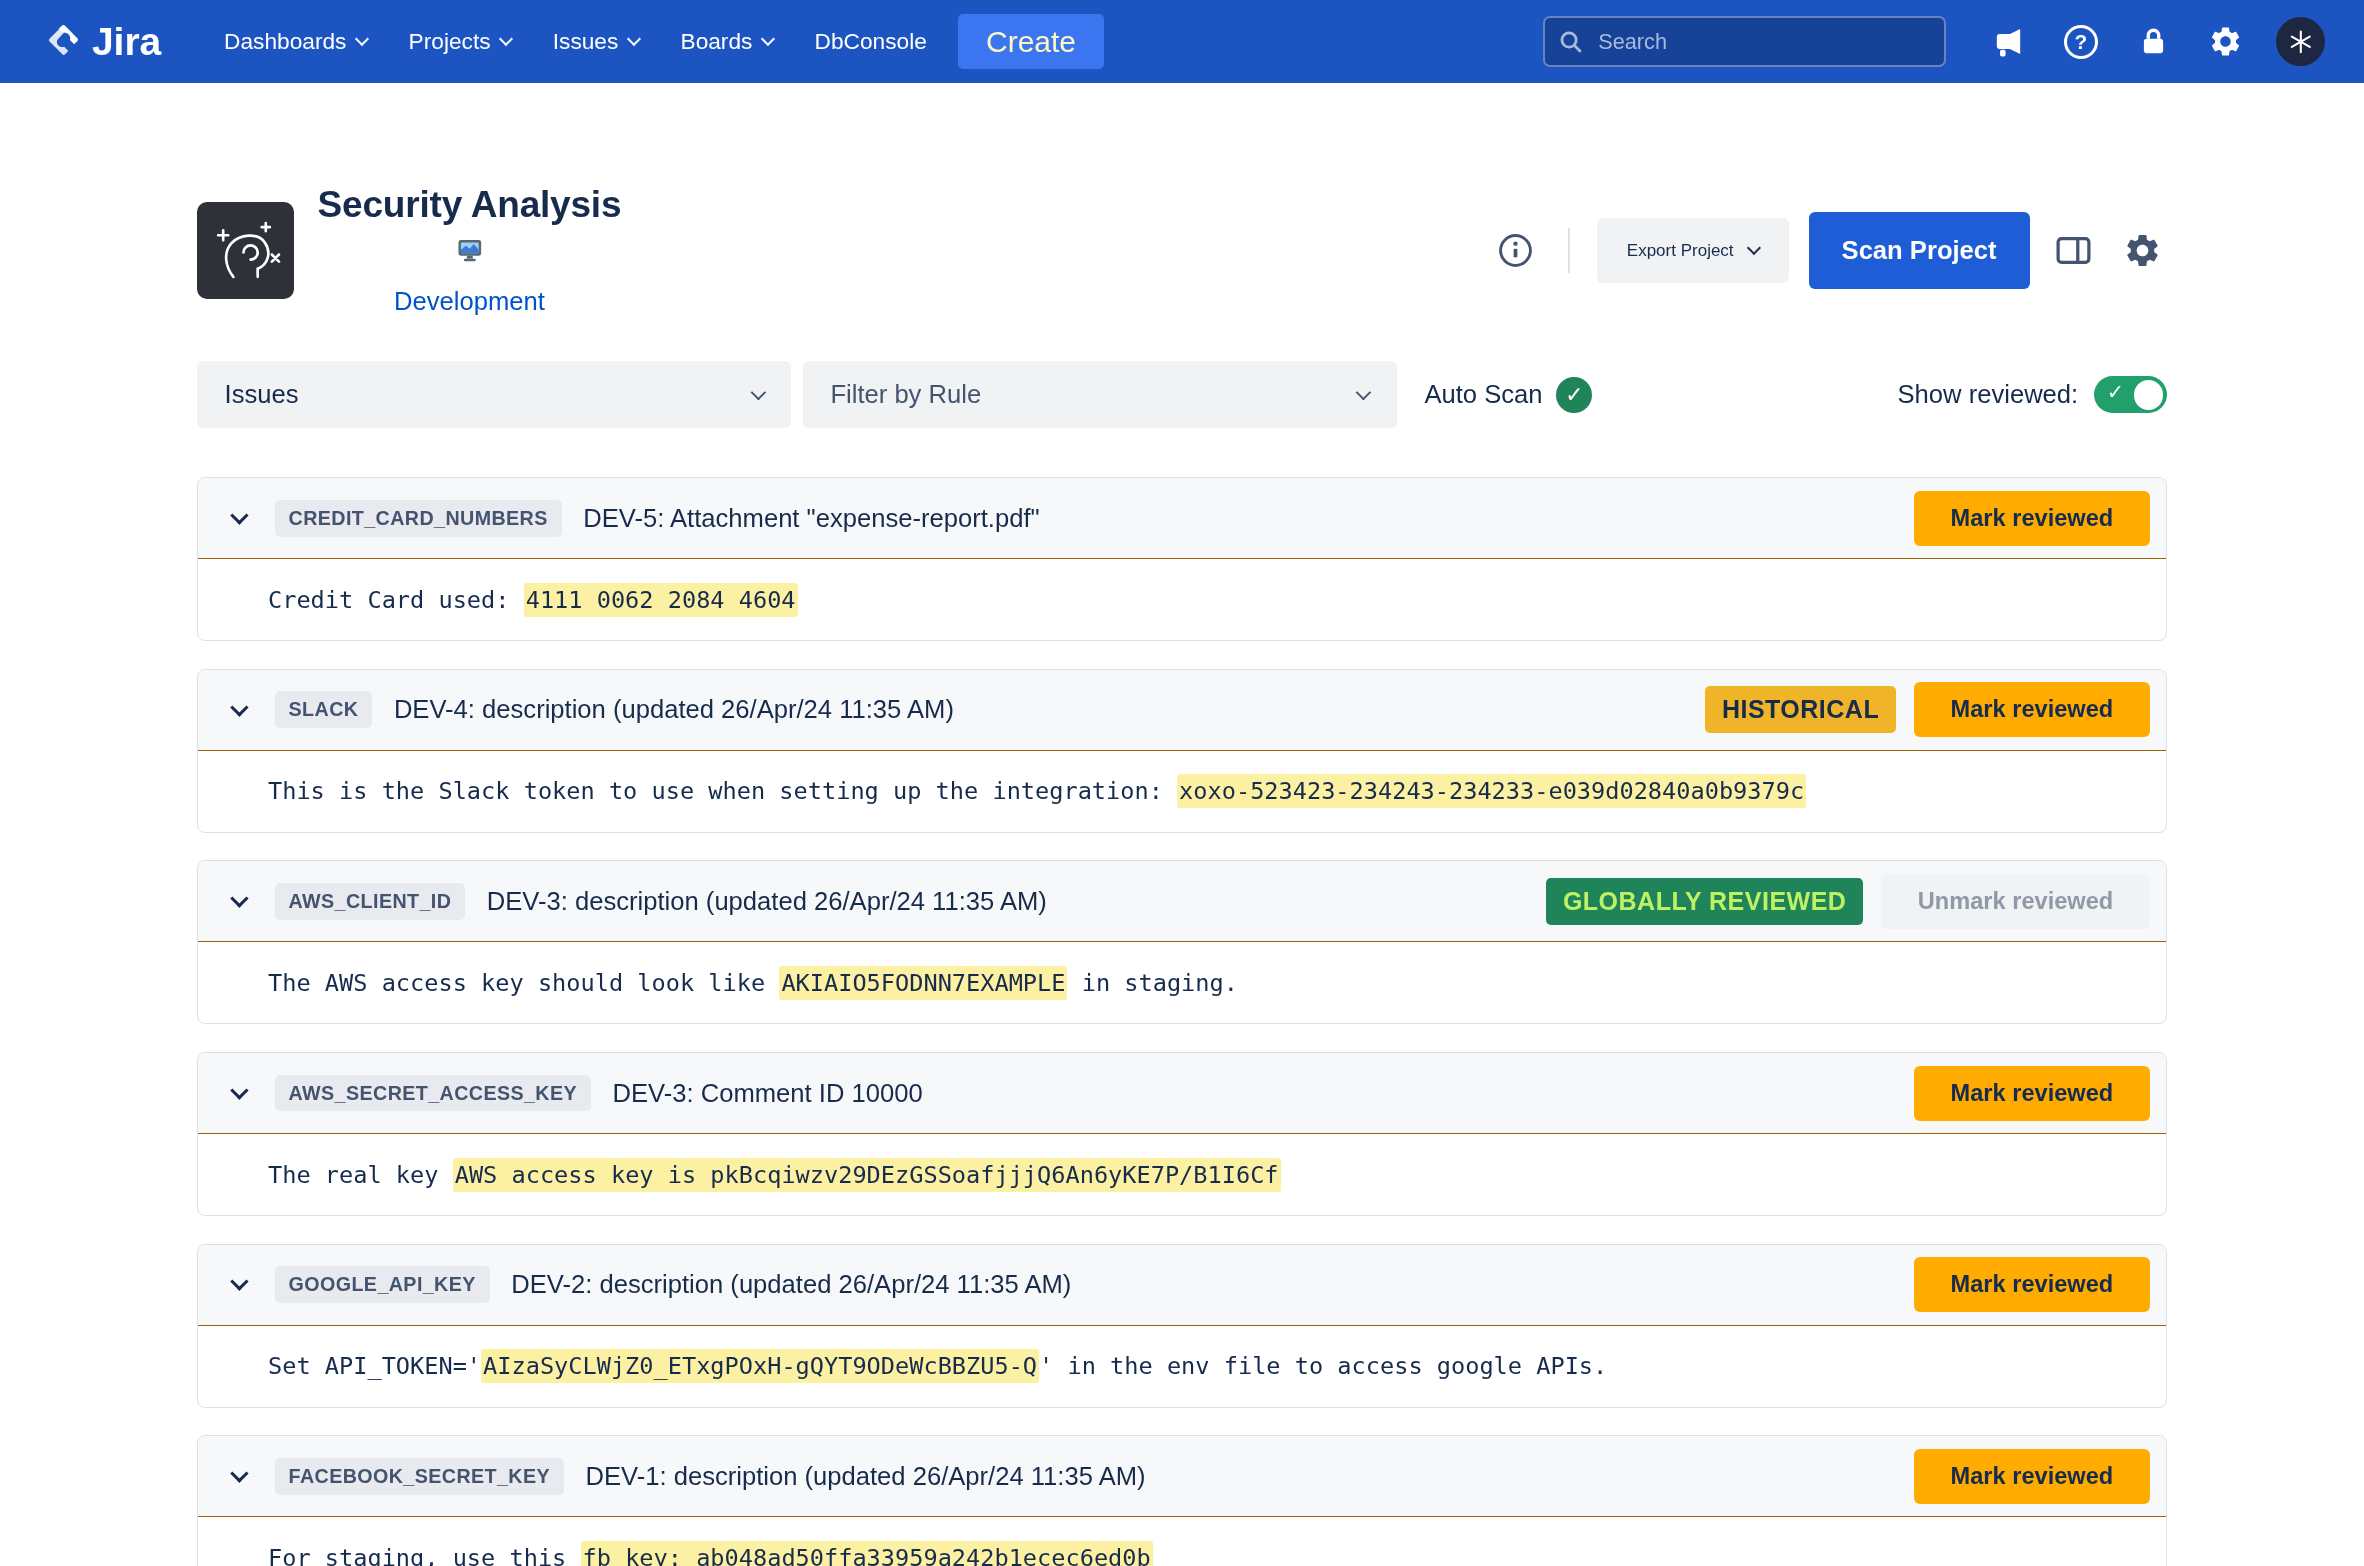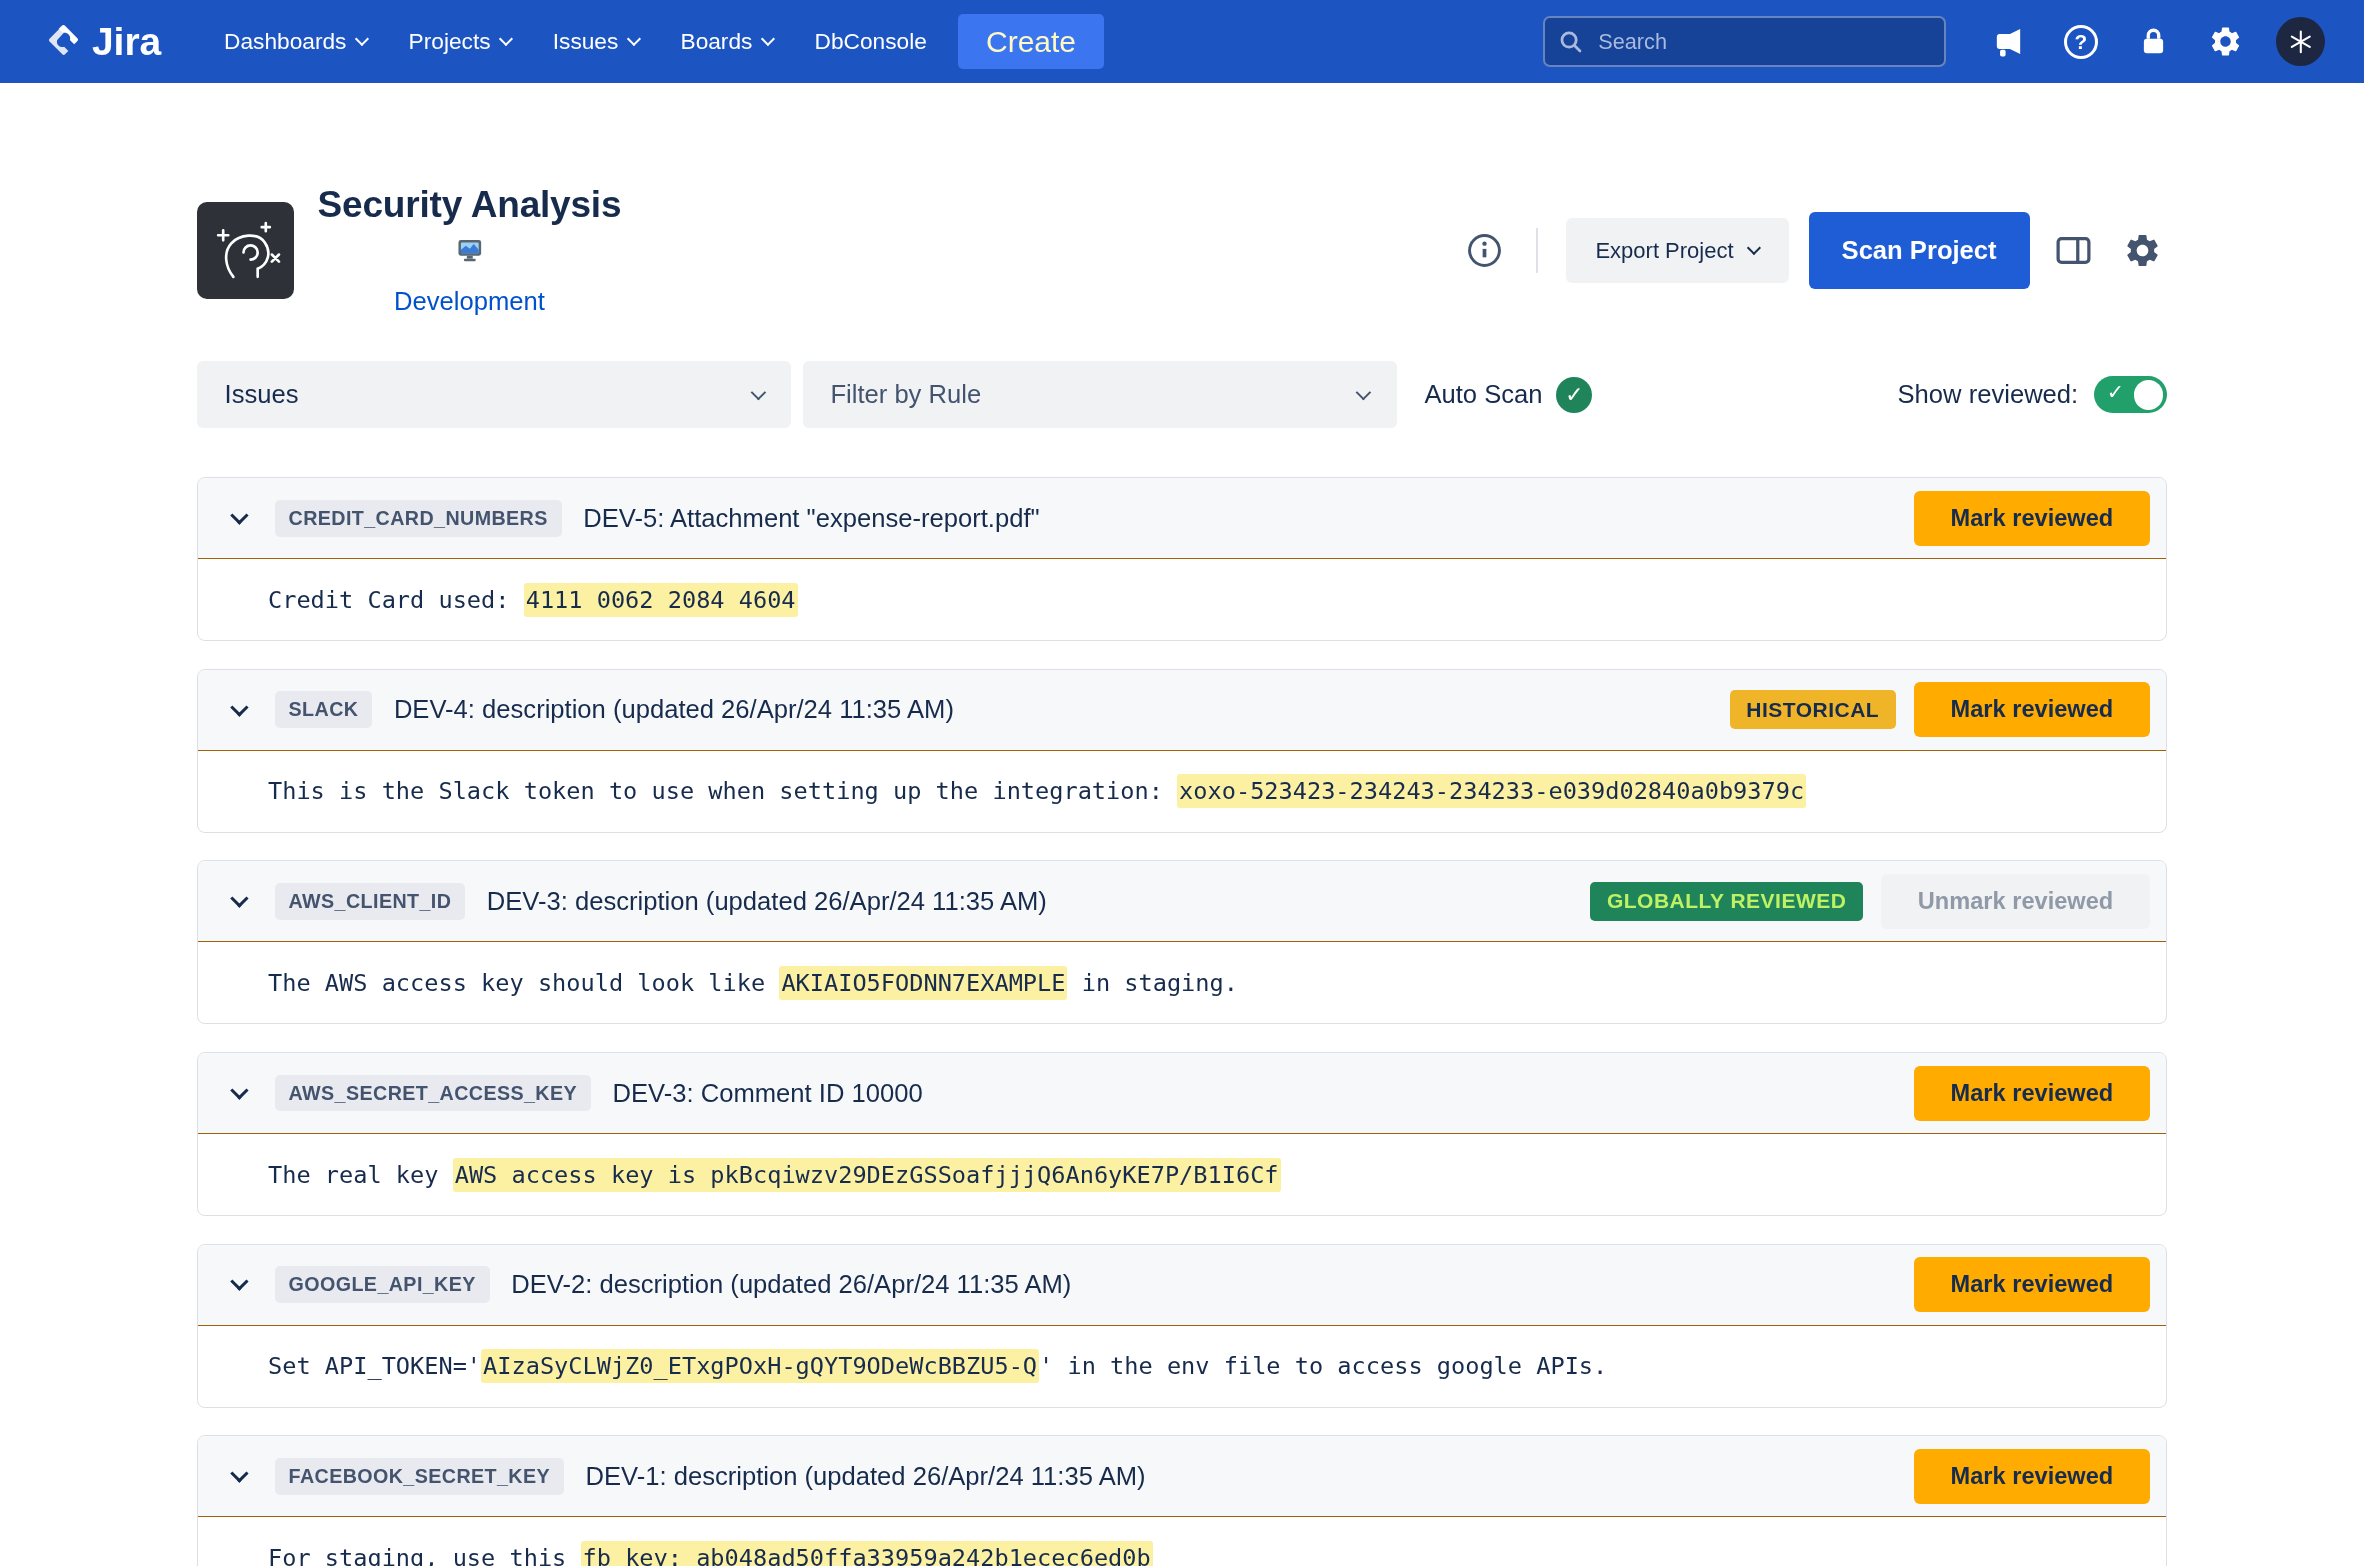--- a/index.html
+++ b/index.html
@@ -45,21 +45,21 @@
   .content{width:1970px;margin:0 auto;}
   .page-header{display:flex;align-items:center;margin-top:102px;}
   .proj-avatar{width:97px;height:97px;border-radius:9.9px;background:#2e3238;flex:none;display:flex;align-items:center;justify-content:center;}
   .title-col{margin-left:23.6px;}
   .page-title{font-size:37px;font-weight:600;letter-spacing:-0.2px;line-height:1.1;}
   .proj-row{display:flex;align-items:center;gap:20px;margin-top:10px;flex-direction:column;}
   .proj-link{color:var(--link-blue);font-size:25.6px;cursor:pointer;text-decoration:none;}
   .header-actions{margin-left:auto;display:flex;align-items:center;gap:19.7px;}
   .vdivider{width:2px;height:45px;background:#dfe1e6;margin:0 7.9px;}
   .btn{font-family:inherit;border:none;border-radius:5.9px;cursor:pointer;display:inline-flex;align-items:center;justify-content:center;}
-  .btn-subtle{background:var(--field);color:var(--text);height:65px;padding:0 29.6px;font-size:22px;font-weight:500;gap:15.8px;}
+  .btn-subtle{background:var(--field);color:var(--text);height:65px;padding:0 29.6px;font-size:17px;font-weight:500;gap:15.8px;}
   .btn-subtle .chev{color:var(--text);margin-top:-4.9px;}
   .btn-primary{background:var(--primary-button);color:#fff;height:77px;padding:0 33px;font-size:25.6px;font-weight:600;}
   .icon-btn{width:49px;height:49px;display:flex;align-items:center;justify-content:center;cursor:pointer;}
   .icon-btn:first-of-type{margin-left:25.6px;}
 
   
   .filter-row{display:flex;align-items:center;margin-top:45px;}
   .select{width:594px;height:67px;background:var(--field);border-radius:5.9px;display:flex;align-items:center;padding:0 27.6px;font-size:25.6px;cursor:pointer;}
   .select .chev{margin-left:auto;color:var(--muted);width:10.8px;height:10.8px;margin-top:-4.9px;}
   .select + .select{margin-left:11.8px;}
@@ -74,21 +74,21 @@
 
   
   .findings{margin-top:49px;display:flex;flex-direction:column;gap:27.6px;}
   .finding-card{border:1px solid var(--card-border);border-radius:7.9px;overflow:hidden;background:#fff;}
   .finding-head{height:81px;background:var(--card-head);display:flex;align-items:center;padding:0 15.8px 0 29.6px;border-bottom:1px solid #a16207;}
   .collapse{width:23.6px;height:23.6px;display:flex;align-items:center;justify-content:center;margin-right:23.6px;cursor:pointer;flex:none;}
   .collapse .chev{width:12.8px;height:12.8px;border-width:3px;color:var(--text);margin-top:-5.9px;}
   .rule-chip{background:var(--chip);color:var(--muted);font-size:19.7px;font-weight:700;letter-spacing:0.4px;padding:6.9px 13.8px;border-radius:4.9px;flex:none;}
   .finding-title{font-size:25.6px;margin-left:21.7px;font-weight:400;white-space:nowrap;}
   .head-right{margin-left:auto;display:flex;align-items:center;gap:17.7px;}
-  .status-badge{height:39px;display:inline-flex;align-items:center;padding:0 16.7px;border-radius:4.9px;font-size:21px;font-weight:700;letter-spacing:0.5px;white-space:nowrap;}
+  .status-badge{height:47px;display:inline-flex;align-items:center;padding:0 16.7px;border-radius:4.9px;font-size:25px;font-weight:700;letter-spacing:0.5px;white-space:nowrap;}
   .status-badge.historical{background:var(--historical-badge);color:var(--text);}
   .status-badge.reviewed{background:var(--reviewed-green);color:#bef264;}
   .action-btn{height:55px;padding:0 37px;background:var(--mark-reviewed-yellow);color:var(--text);font-size:23.6px;font-weight:600;border:none;border-radius:5.9px;cursor:pointer;font-family:inherit;white-space:nowrap;}
   .action-btn.disabled{background:var(--field);color:#8f99a8;cursor:default;}
   .finding-body{height:81px;display:flex;align-items:center;padding:0 29.6px 0 70px;font-family:"DejaVu Sans Mono","Liberation Mono",monospace;font-size:23.6px;white-space:pre;}
   .hl{background:var(--secret-highlight);padding:3px 2px;border-radius:3px;}
 </style>
 </head>
 <body>
 

